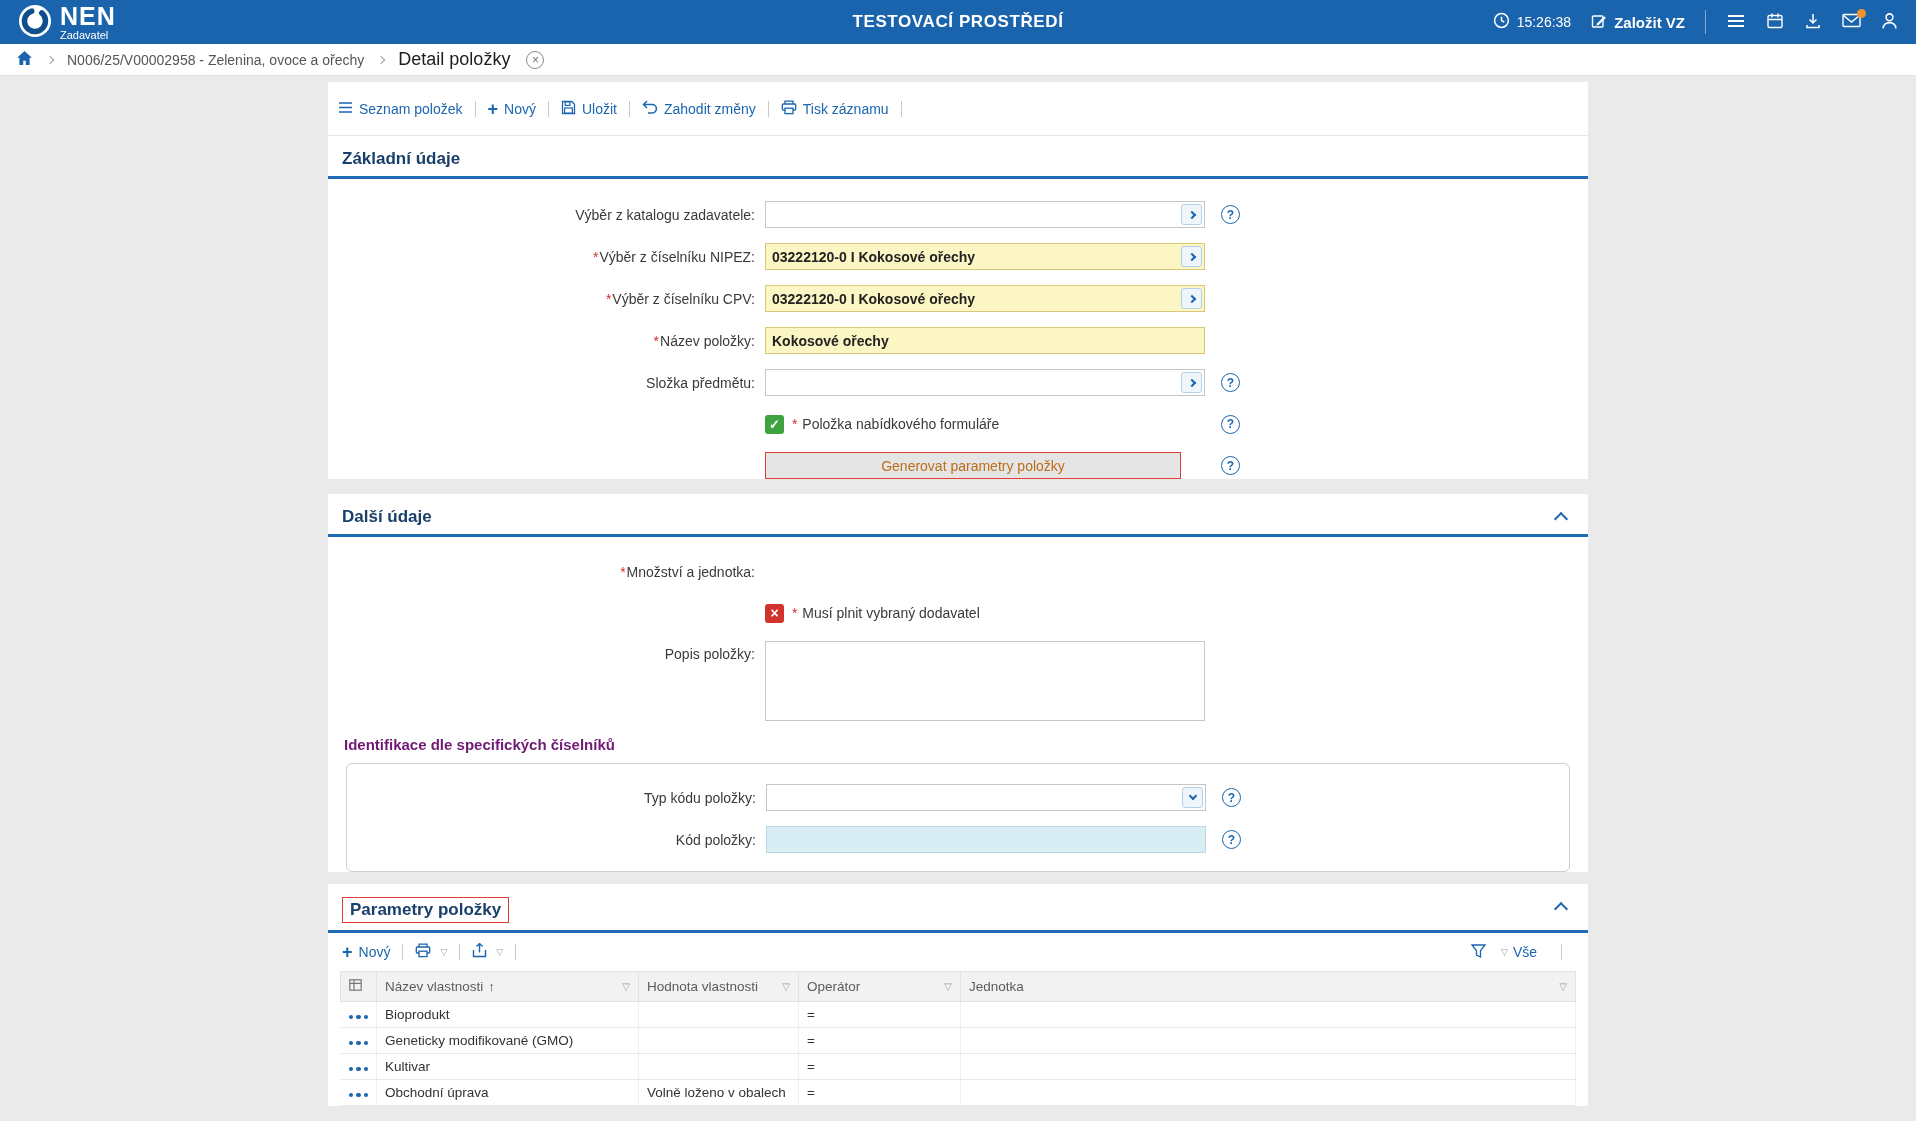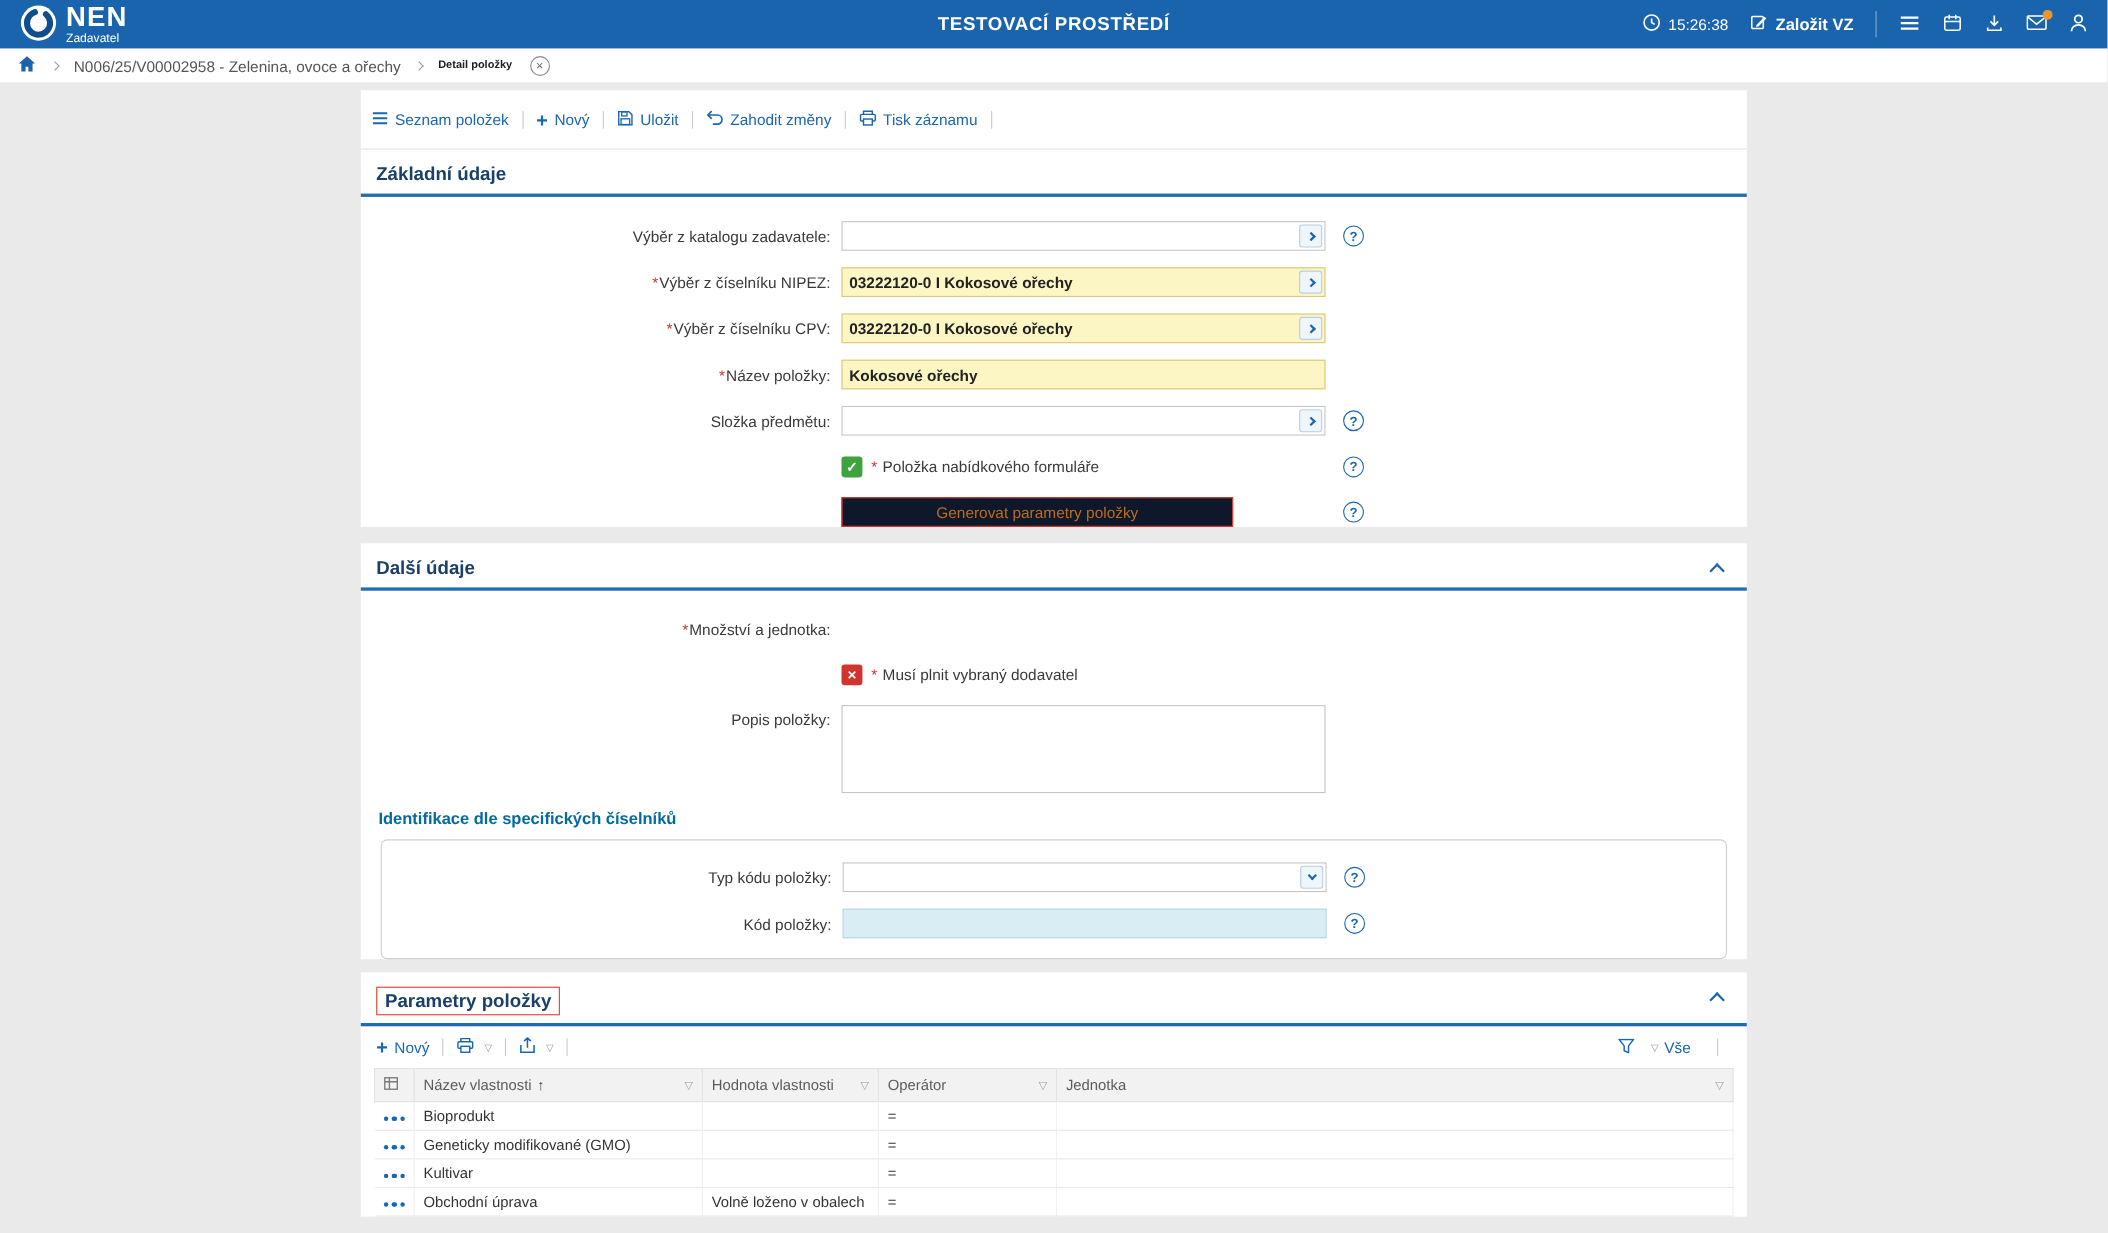--- a/index.html
+++ b/index.html
@@ -17,21 +17,21 @@
   .time-wrap { display:flex; align-items:center; gap:7px; font-size:14px; }
   .founder { display:flex; align-items:center; gap:7px; font-size:15px; font-weight:bold; color:#fff; }
   .vsep { width:1px; height:24px; background:rgba(255,255,255,0.45); }
   .tb-icon-btn { display:flex; align-items:center; justify-content:center; position:relative; }
   .badge-dot { position:absolute; top:-4px; right:-5px; width:9px; height:9px; border-radius:50%; background:#f0932a; }
 
   
   .crumbs { height:32px; background:#fff; display:flex; align-items:center; padding:0 16px; gap:12px; border-bottom:1px solid #e2e2e2; }
   .crumb-sep { width:6px; height:6px; border-right:1.6px solid #9a9a9a; border-top:1.6px solid #9a9a9a; transform:rotate(45deg); margin:0 2px; }
   .crumb-link { color:#555; font-size:14px; cursor:pointer; }
-  .crumb-current { color:#1d1d1d; font-size:10px; font-weight:bold; }
+  .crumb-current { color:#1d1d1d; font-size:18px; font-weight:normal; }
   .close-circ { width:18px; height:18px; border:1px solid #8a8a8a; border-radius:50%; color:#6e6e6e; display:flex; align-items:center; justify-content:center; font-size:12px; line-height:1; margin-left:4px; }
 
   
   .page { width:1260px; margin:0 auto; padding-top:6px; }
   .card { background:#fff; margin-bottom:12px; }
 
   
   .cmd-bar { height:54px; display:flex; align-items:center; padding:0 10px; border-bottom:1px solid #e6e6e6; }
   .cmd-link { display:flex; align-items:center; gap:6px; color:#1a66b0; font-size:14px; cursor:pointer; }
   .cmd-sep { width:1px; height:16px; background:#c9c9c9; margin:0 12px; }
@@ -65,24 +65,24 @@
   .inp.yellow { background:#fcf5c4; border-color:#d9c878; font-weight:bold; }
   .inp.cyan { background:#d8edf4; border-color:#bcd8e4; }
   .inp.num { text-align:right; }
   .fld-btn { position:absolute; right:3px; top:3px; width:21px; height:21px; background:#eef5fb; border:1px solid #b6cfe6; border-radius:3px; display:flex; align-items:center; justify-content:center; }
   .ta { width:440px; height:80px; border:1px solid #c6c6c6; resize:none; font-family:inherit; font-size:14px; padding:4px 6px; }
 
   .chk { width:19px; height:19px; background:#3ea23e; border-radius:3px; color:#fff; font-size:13px; font-weight:bold; display:flex; align-items:center; justify-content:center; margin-right:8px; flex-shrink:0; }
   .xbox { width:19px; height:19px; background:#d0342c; border-radius:3px; color:#fff; font-size:14px; font-weight:bold; display:flex; align-items:center; justify-content:center; margin-right:8px; flex-shrink:0; }
   .inline-lbl { font-size:14px; color:#3a3a3a; }
 
-  .gen-btn { width:356px; height:27px; background:#0f172a; border:1px solid #e03c31; color:#bc6d1a; font-size:14px; text-align:center; }
-
-  
-  .id-head { font-size:15px; font-weight:bold; color:#0369a1; margin:14px 0 10px; padding-left:16px; }
+  .gen-btn { width:416px; height:27px; background:#e5e5e5; border:1px solid #e03c31; color:#bc6d1a; font-size:14px; text-align:center; }
+
+  
+  .id-head { font-size:15px; font-weight:bold; color:#701a75; margin:14px 0 10px; padding-left:16px; }
   .id-box { margin:0 18px; border:1px solid #cfcfcf; border-radius:6px; padding:20px 0 18px; }
   .id-box .flabel { width:419px; }
 
   
   .ptool { height:38px; display:flex; align-items:center; padding:0 14px; }
   .dd { color:#9a9a9a; font-size:9px; margin-left:3px; }
   .ptool-right { margin-left:auto; display:flex; align-items:center; gap:12px; }
   .vse { color:#1a66b0; font-size:14px; display:flex; align-items:center; gap:5px; }
 
   

